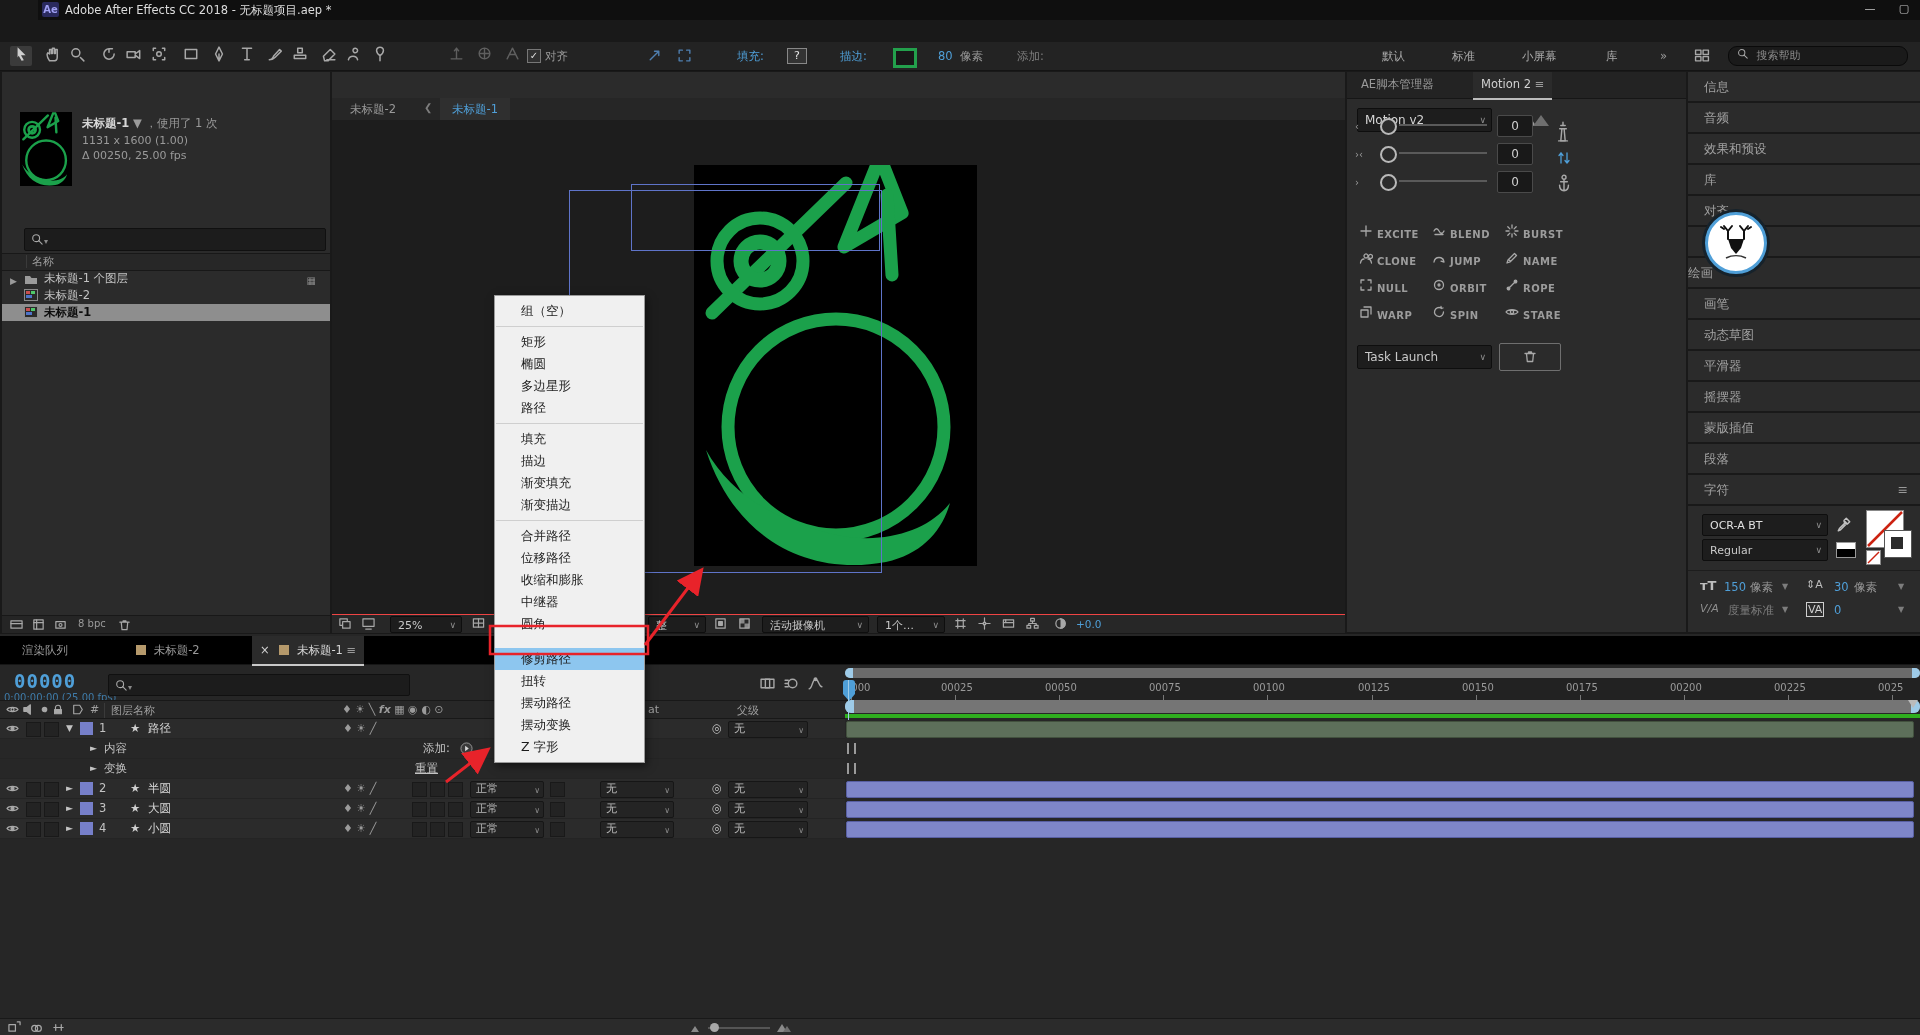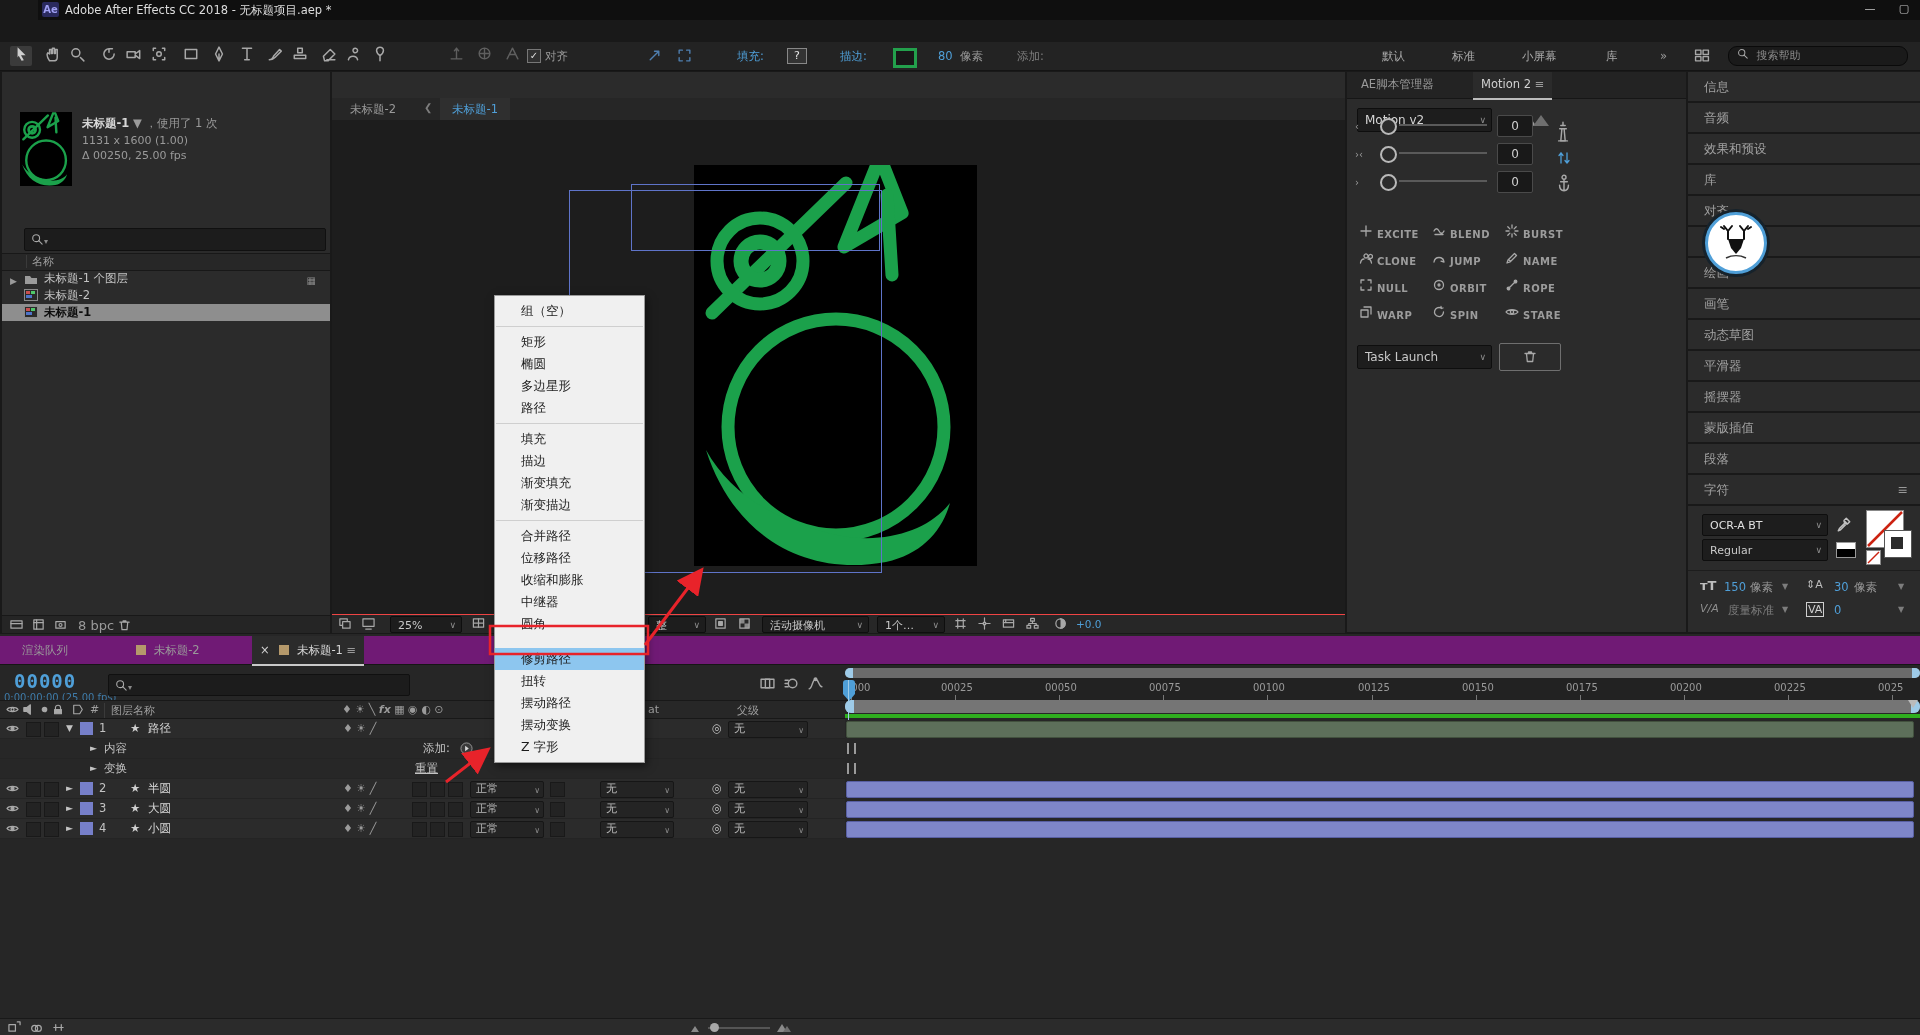--- a/index.html
+++ b/index.html
@@ -244,21 +244,21 @@
             <path d="M1 6h12"></path>
           </svg></span>
       <span class="abs" style="left:30px;top:2px"><svg class="ico" width="13" height="13" viewBox="0 0 14 14">
             <rect x="2" y="2" width="10" height="10"></rect>
             <path d="M5 2v10M2 5h10"></path>
           </svg></span>
       <span class="abs" style="left:52px;top:2px"><svg class="ico" width="13" height="13" viewBox="0 0 14 14">
             <rect x="2" y="4" width="10" height="7"></rect>
             <circle cx="7" cy="7.5" r="1.6"></circle>
           </svg></span>
-      <span class="abs dim" style="left:76px;top:2px;font-size:13px">8 bpc</span>
+      <span class="abs dim" style="left:76px;top:2px;font-size:10px">8 bpc</span>
       <span class="abs" style="left:116px;top:2px"><svg class="ico" width="13" height="13" viewBox="0 0 14 14">
             <path d="M3.5 4.5h7l-.8 8h-5.4zM2 4.5h10M5.5 4.5V3h3v1.5"></path>
           </svg></span>
     </div>
   </div>
 
   <div class="abs panel" style="left:332px;top:72px;width:1013px;height:560px">
 
     <div class="abs" style="left:0;top:26px;width:1013px;height:22px;background:#262626;border-bottom:1px solid #1a1a1a">
       <span class="abs dim" style="left:18px;top:4px;font-size:11.5px">未标题-2</span>
@@ -453,21 +453,21 @@
     <span style="margin-left:16px">音频</span></div>
       <div class="stackrow" style="top:134px">
     <span style="margin-left:16px">效果和预设</span></div>
       <div class="stackrow" style="top:165px">
     <span style="margin-left:16px">库</span></div>
       <div class="stackrow" style="top:196px">
     <span style="margin-left:16px">对齐</span></div>
       <div class="stackrow" style="top:227px">
     <span style="margin-left:16px"></span></div>
       <div class="stackrow" style="top:258px">
-    <span style="margin-left:16px">绘画</span></div>
+    <span style="">绘画</span></div>
       <div class="stackrow" style="top:289px">
     <span style="margin-left:16px">画笔</span></div>
       <div class="stackrow" style="top:320px">
     <span style="margin-left:16px">动态草图</span></div>
       <div class="stackrow" style="top:351px">
     <span style="margin-left:16px">平滑器</span></div>
       <div class="stackrow" style="top:382px">
     <span style="margin-left:16px">摇摆器</span></div>
       <div class="stackrow" style="top:413px">
     <span style="margin-left:16px">蒙版插值</span></div>
@@ -526,21 +526,21 @@
     <span class="abs" style="left:12px;top:96px;color:#8f8f8f;font-size:11px;font-style:italic">V/A</span>
     <span class="abs dim2" style="left:40px;top:97px;font-size:11.5px">度量标准</span>
     <span class="abs dim2" style="left:94px;top:99px;font-size:8px">▼</span>
     <span class="abs" style="left:118px;top:96px;color:#cfcfcf;font-size:11px;border:1px solid #cfcfcf;padding:0 1px">VA</span>
     <span class="abs blue" style="left:146px;top:97px;font-size:11.5px">0</span>
     <span class="abs dim2" style="left:210px;top:99px;font-size:8px">▼</span>
   </div>
 
   <div class="abs" style="left:0;top:634px;width:1920px;height:401px;background:#262626">
 
-    <div class="tabstrip" style="left:0;top:2px;width:1920px;height:28px;background:#701a75">
+    <div class="tabstrip" style="left:0;top:2px;width:1920px;height:28px;background:#000000">
       <div class="ptab" style="left:14px;line-height:28px">渲染队列</div>
       <div class="ptab" style="left:128px;line-height:28px">
         <span class="chip" style="background:#b5996b"></span>
         <span>未标题-2</span>
       </div>
       <div class="ptab active" style="left:252px;line-height:28px;border-bottom:2px solid #c9c9c9">
         <span>×</span>
         <span class="chip" style="background:#b5996b;margin-left:6px"></span>
         <span style="color:#d8d8d8">未标题-1</span>
         <span class="dim">≡</span>

